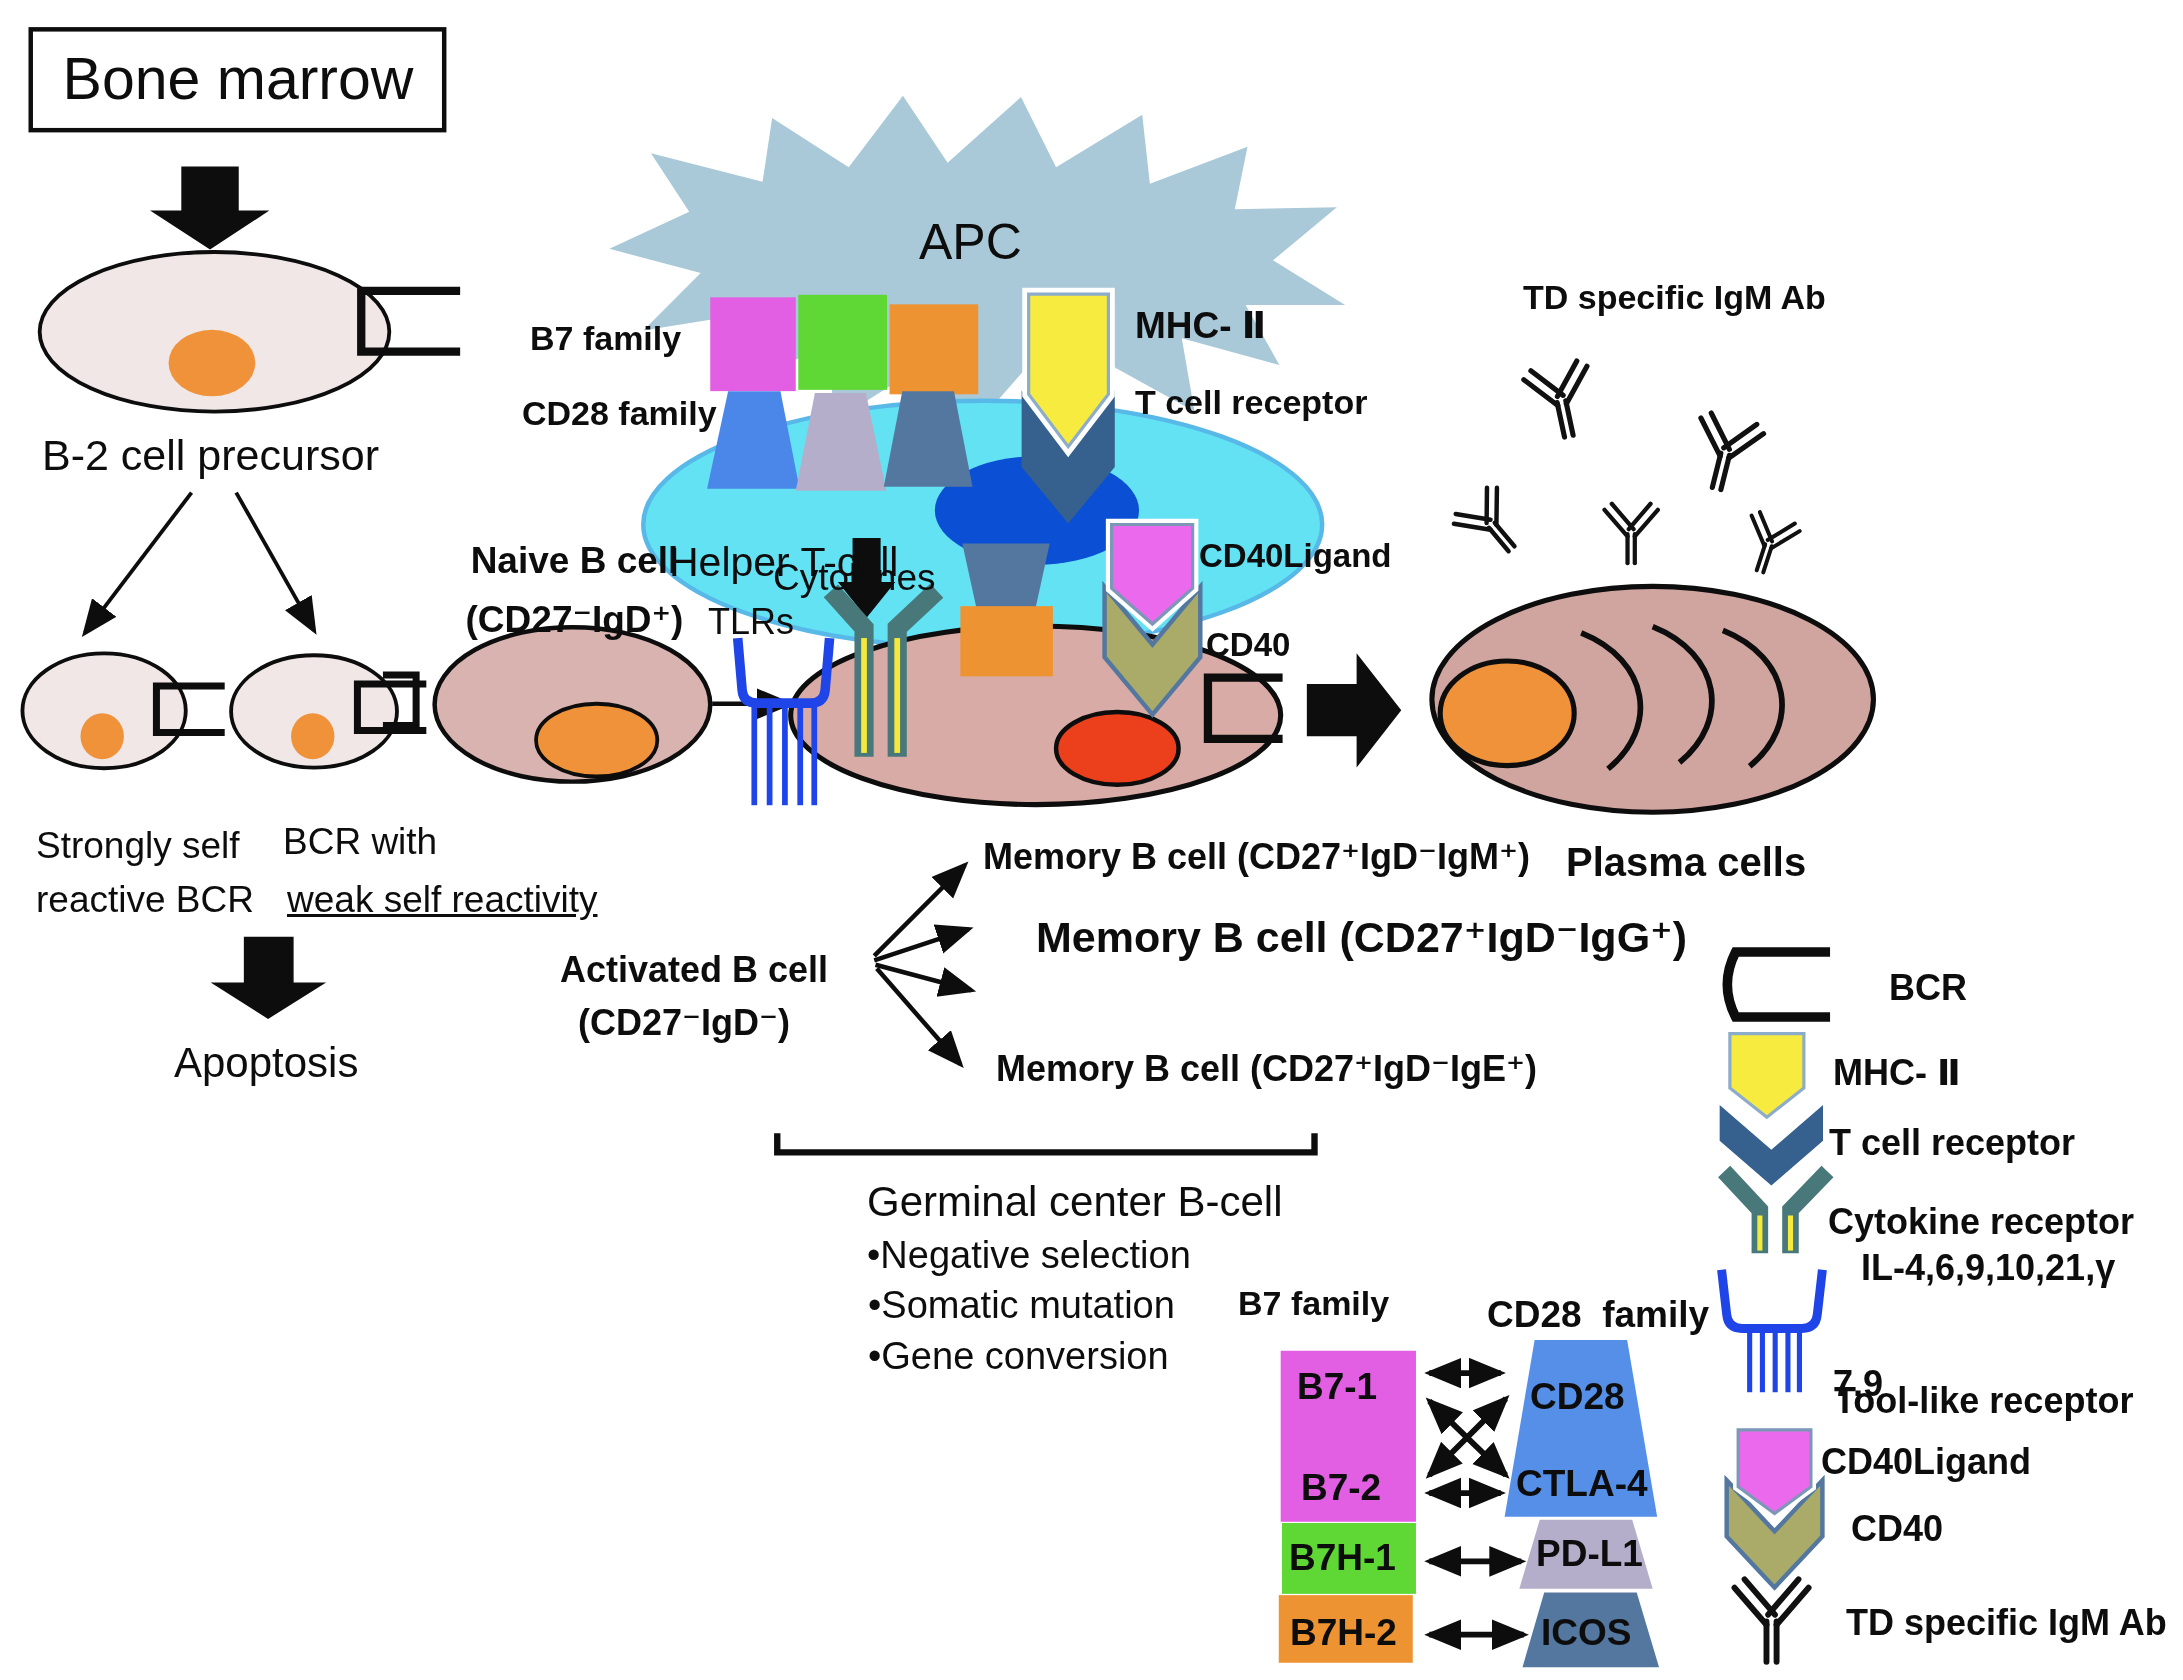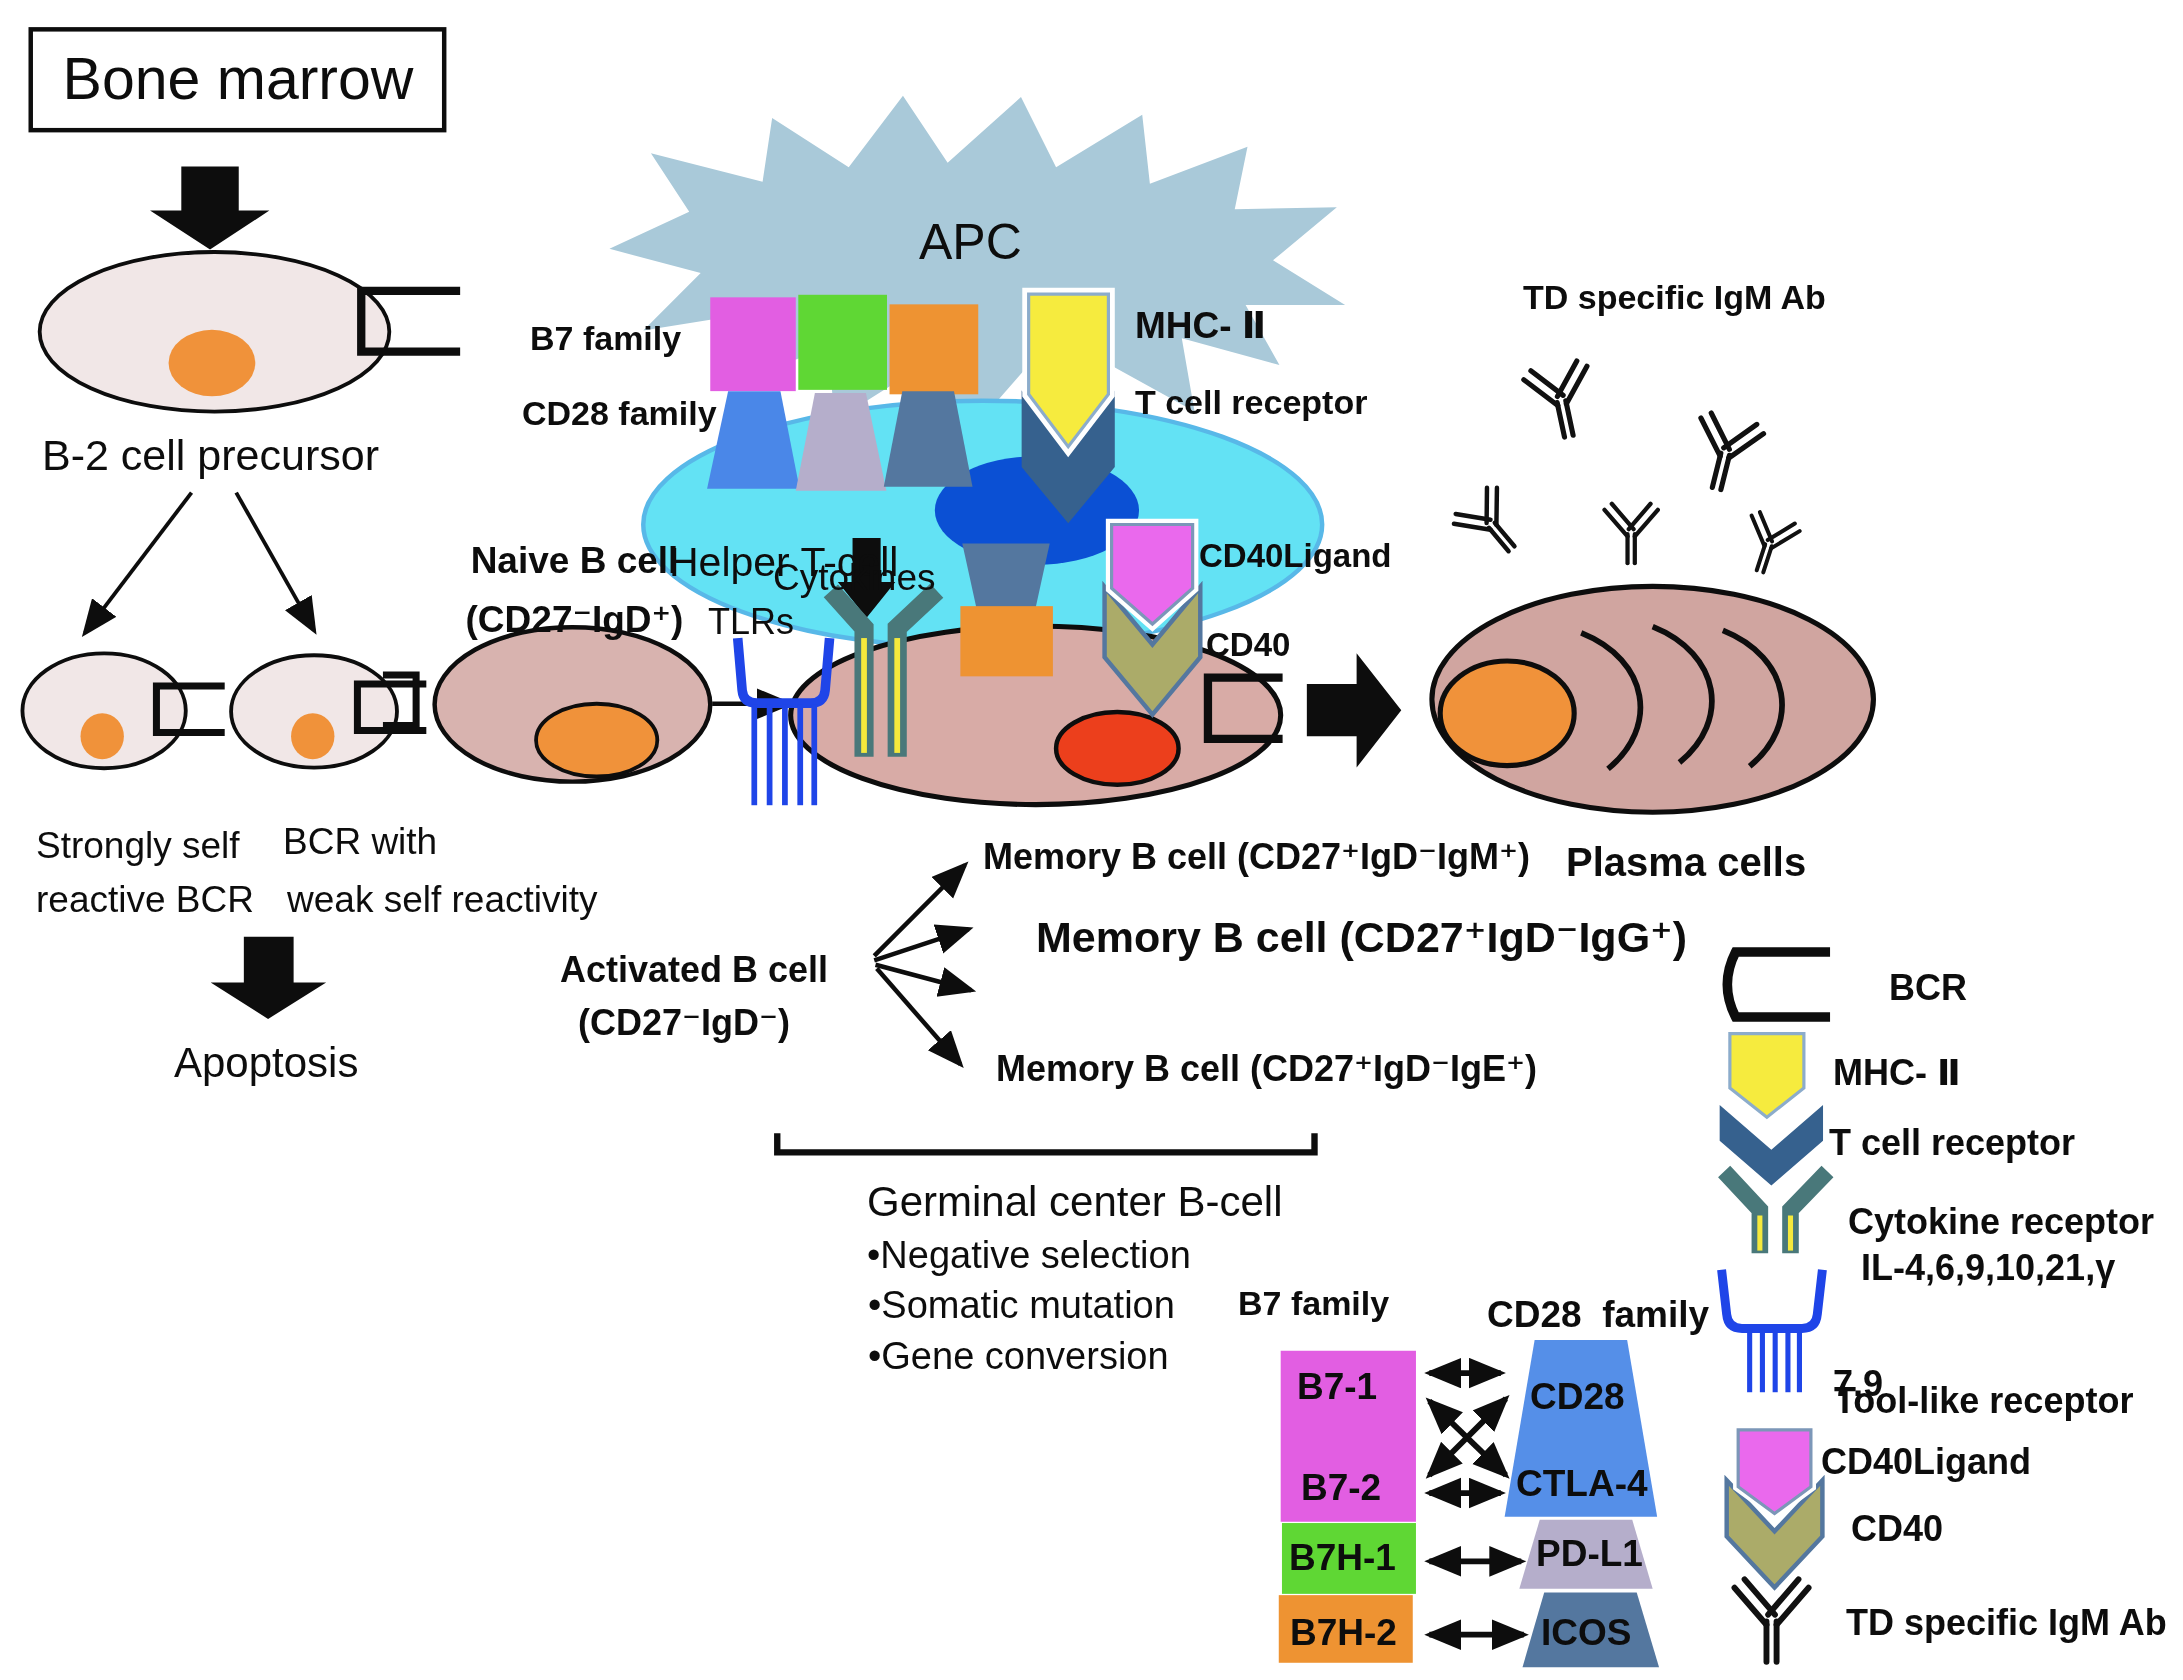--- a/index.html
+++ b/index.html
@@ -174,21 +174,21 @@
 
   <use href="#ab" width="110" height="115" transform="translate(2705,2462) scale(1.32)"></use>
 </svg>
 
 <div class="lbl ctr" style="left:31px;top:46px;width:414px;font-size:59px;">Bone marrow</div>
 <div class="lbl" style="left:42px;top:431px;font-size:43px;">B-2 cell precursor</div>
 
 <div class="lbl" style="left:36px;top:825px;font-size:37px;">Strongly self</div>
 <div class="lbl" style="left:36px;top:879px;font-size:37px;">reactive BCR</div>
 <div class="lbl" style="left:283px;top:821px;font-size:37px;">BCR with</div>
-<div class="lbl" style="left:287px;top:879px;font-size:37px;">weak self reactivity</div>
+<div class="lbl" style="left:287px;top:879px;font-size:37px;text-decoration:underline;">weak self reactivity</div>
 <div class="lbl" style="left:174px;top:1039px;font-size:42px;">Apoptosis</div>
 
 <div class="lbl b ctr" style="left:447px;top:540px;width:255px;font-size:37px;">Naive B cell</div>
 <div class="lbl b ctr" style="left:447px;top:599px;width:255px;font-size:37px;">(CD27⁻IgD⁺)</div>
 
 <div class="lbl" style="left:919px;top:214px;font-size:50px;">APC</div>
 <div class="lbl b" style="left:530px;top:319px;font-size:34px;">B7 family</div>
 <div class="lbl b" style="left:522px;top:394px;font-size:34px;">CD28 family</div>
 <div class="lbl b" style="left:1135px;top:305px;font-size:37px;">MHC- Ⅱ</div>
 <div class="lbl b" style="left:1135px;top:383px;font-size:34px;">T cell receptor</div>
@@ -221,21 +221,21 @@
 <div class="lbl b" style="left:1289px;top:1537px;font-size:37px;">B7H-1</div>
 <div class="lbl b" style="left:1290px;top:1612px;font-size:37px;">B7H-2</div>
 <div class="lbl b" style="left:1530px;top:1376px;font-size:37px;">CD28</div>
 <div class="lbl b" style="left:1516px;top:1463px;font-size:37px;">CTLA-4</div>
 <div class="lbl b" style="left:1536px;top:1533px;font-size:37px;">PD-L1</div>
 <div class="lbl b" style="left:1541px;top:1612px;font-size:37px;">ICOS</div>
 
 <div class="lbl b" style="left:1889px;top:968px;font-size:36px;">BCR</div>
 <div class="lbl b" style="left:1833px;top:1053px;font-size:36px;">MHC- Ⅱ</div>
 <div class="lbl b" style="left:1829px;top:1123px;font-size:36px;">T cell receptor</div>
-<div class="lbl b" style="left:1828px;top:1202px;font-size:36px;margin-left:20px;">Cytokine receptor</div>
+<div class="lbl b" style="left:1828px;top:1202px;font-size:36px;">Cytokine receptor</div>
 <div class="lbl b" style="left:1825px;top:1248px;font-size:36px;margin-left:36px;">IL-4,6,9,10,21,γ</div>
 <div class="lbl b" style="left:1834px;top:1381px;font-size:36px;">Tool-like receptor</div>
 <div class="lbl b" style="left:1833px;top:1364px;font-size:36px;">7,9</div>
 <div class="lbl b" style="left:1821px;top:1442px;font-size:36px;">CD40Ligand</div>
 <div class="lbl b" style="left:1851px;top:1509px;font-size:36px;">CD40</div>
 <div class="lbl b" style="left:1846px;top:1603px;font-size:36px;">TD specific IgM Ab</div>
 
 </div>
 
 

